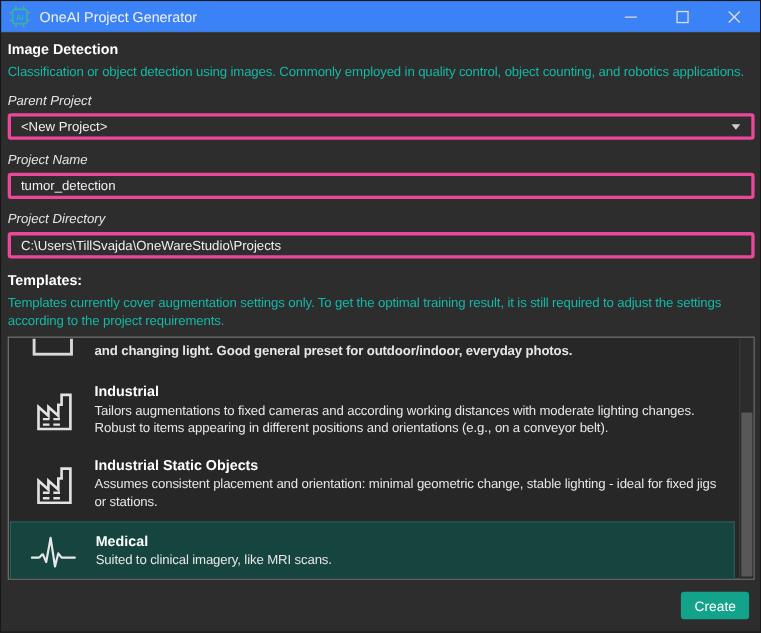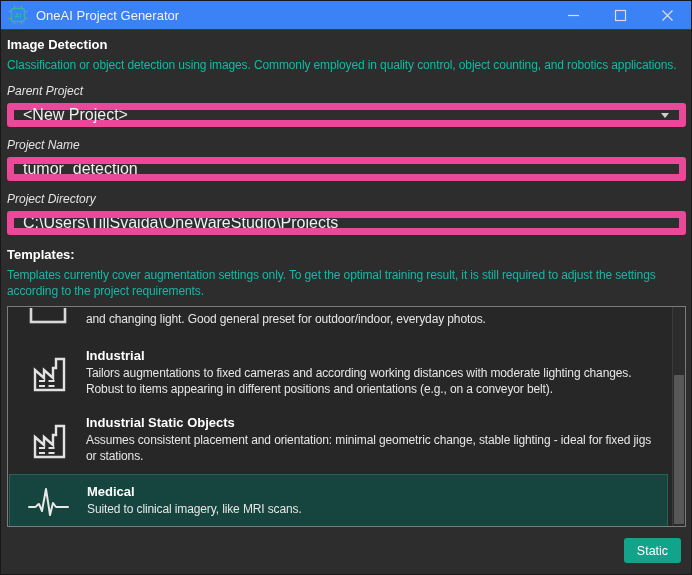--- a/index.html
+++ b/index.html
@@ -16,39 +16,39 @@
   .win-title{font-size:13px;color:#f1f1f1;}
   .win-controls{margin-left:auto;display:flex;height:100%;}
   .win-btn{width:47px;height:100%;display:flex;align-items:center;justify-content:center;
            background:transparent;border:0;padding:0;cursor:default;}
 
   
   .body{flex:1;display:flex;flex-direction:column;padding:7px 5px 0 6px;}
   .h1{font-size:13px;font-weight:bold;color:#ffffff;margin-top:0;}
   .desc{font-size:12px;line-height:16px;color:#14b8a6;margin-top:5px;letter-spacing:-0.12px;}
   .field-label{font-size:12px;color:#e4e4e4;margin-top:11px;font-style:italic;}
-  .control{margin-top:5px;height:24px;border:7px solid #ec4899;border-radius:3px;background:#2e2e2e;
-           color:#efefef;font-size:16px;display:flex;align-items:center;padding:0 9px;width:100%;}
+  .control{margin-top:5px;height:24px;border:3px solid #ec4899;border-radius:3px;background:#2e2e2e;
+           color:#efefef;font-size:12px;display:flex;align-items:center;padding:0 9px;width:100%;}
   input.control{font-family:"Liberation Sans",sans-serif;outline:none;}
   .select{justify-content:space-between;}
   .caret{width:0;height:0;border-left:4px solid transparent;border-right:4px solid transparent;
          border-top:5px solid #cfcfcf;margin-right:1px;}
 
   
   .list{margin-top:7px;height:221px;border:1px solid #7c7c7c;background:#272727;position:relative;
         overflow:hidden;padding:1px 0 0 1px;}
   .item{display:flex;align-items:center;margin:0 17px 2px 0;padding:8px 0;}
   .item-icon{flex:0 0 77px;display:flex;justify-content:center;align-items:center;}
   .item-text{flex:1;min-width:0;}
   .item-title{font-size:13px;font-weight:bold;color:#ffffff;margin-bottom:3px;}
   .item-desc{font-size:12px;line-height:15.5px;color:#e6e6e6;letter-spacing:-0.12px;padding-right:8px;}
   .item.selected{background:#15453e;border:1px solid #2a6157;}
   .item.partial{height:30px;padding:3px 0 3px;overflow:hidden;align-items:flex-start;}
   .item.partial .item-icon{margin-top:-13px;}
-  .item.partial .item-desc{margin-top:1px;}
+  .item.partial .item-desc{margin-top:1px;font-weight:bold;}
 
   .scrollbar{position:absolute;top:0;right:0;width:13px;height:100%;background:#2c2c2c;
              border-left:1px solid #3b3b3b;}
   .scroll-thumb{position:absolute;left:1px;width:10px;top:31%;height:68%;background:#585858;border-radius:1px;}
 
   
   .footer{flex:0 0 47px;display:flex;align-items:center;justify-content:flex-end;padding-right:5px;}
   .create-btn{background:#13a28a;color:#ffffff;border:0;border-radius:3px;height:25px;min-width:57px;
               padding:0 12px;font-size:12.5px;font-family:"Liberation Sans",sans-serif;}
 </style>
@@ -164,16 +164,16 @@
       <div class="item-title">Medical</div>
       <div class="item-desc">Suited to clinical imagery, like MRI scans.</div>
     </div>
   </div>
         <div class="scrollbar">
         <div class="scroll-thumb"></div>
       </div>
     </div>
 
     <div class="footer">
-      <button class="create-btn">Static</button>
+      <button class="create-btn">Create</button>
     </div>
   </div>
 </div>
 
 </body></html>

